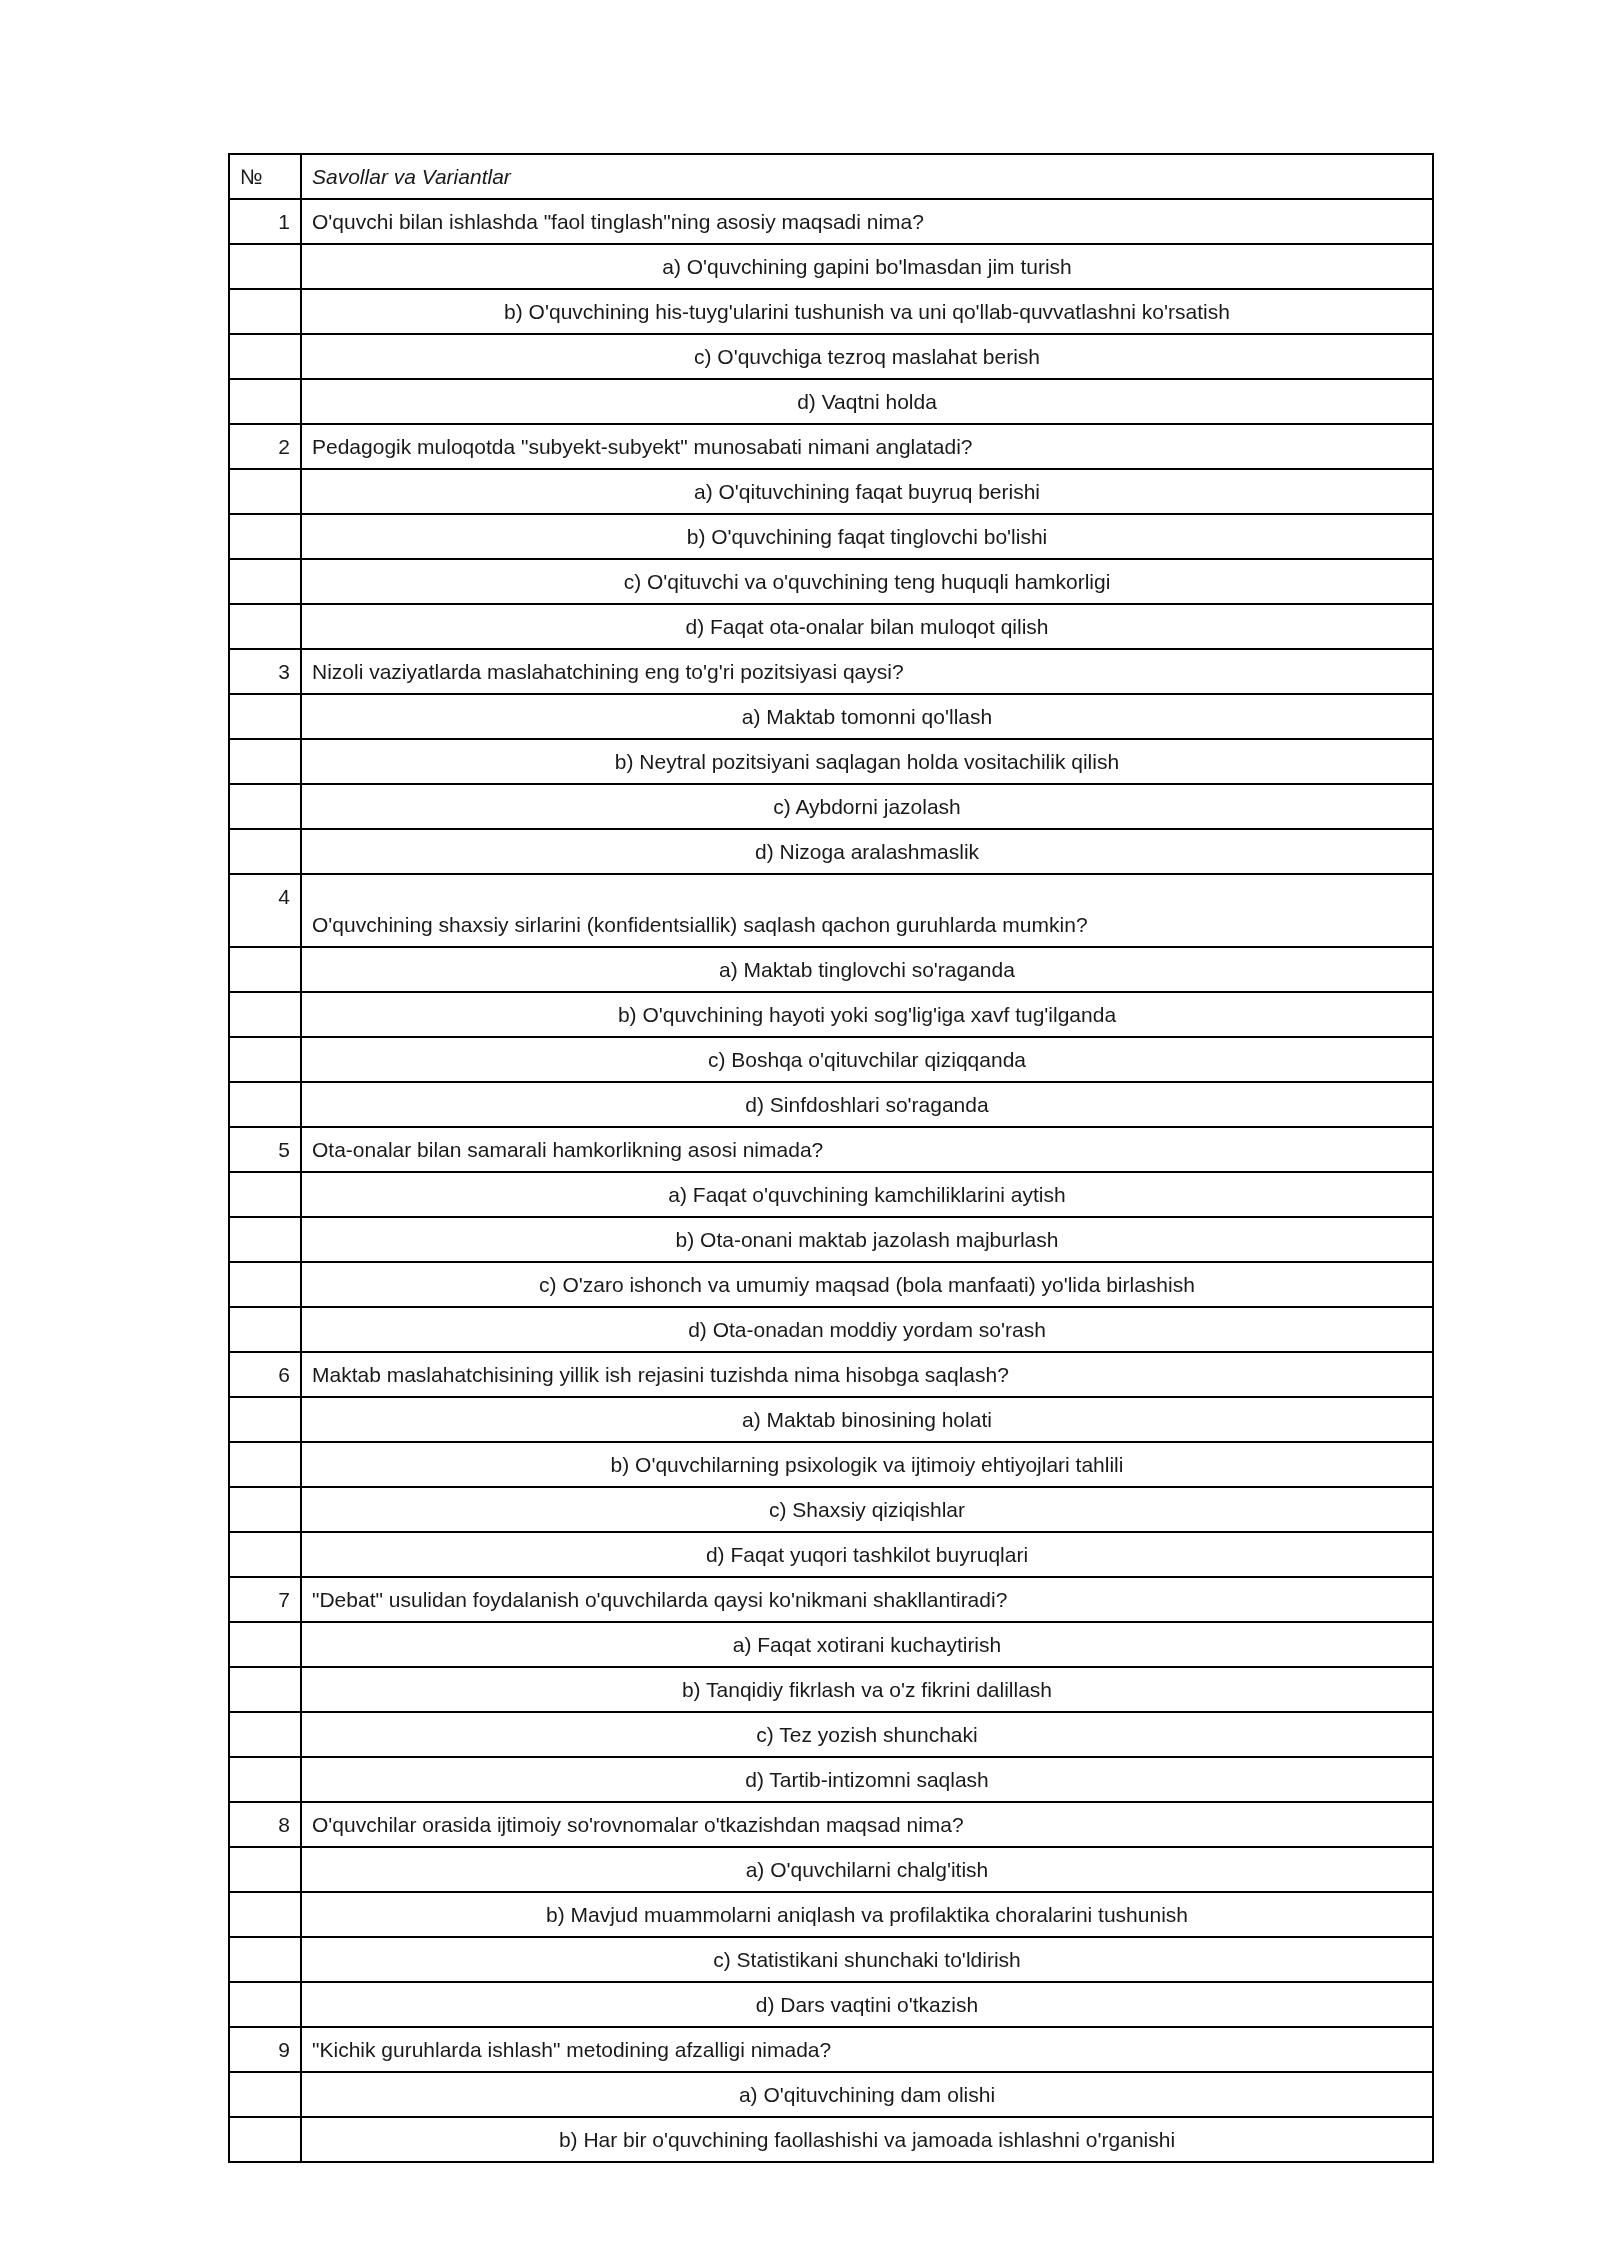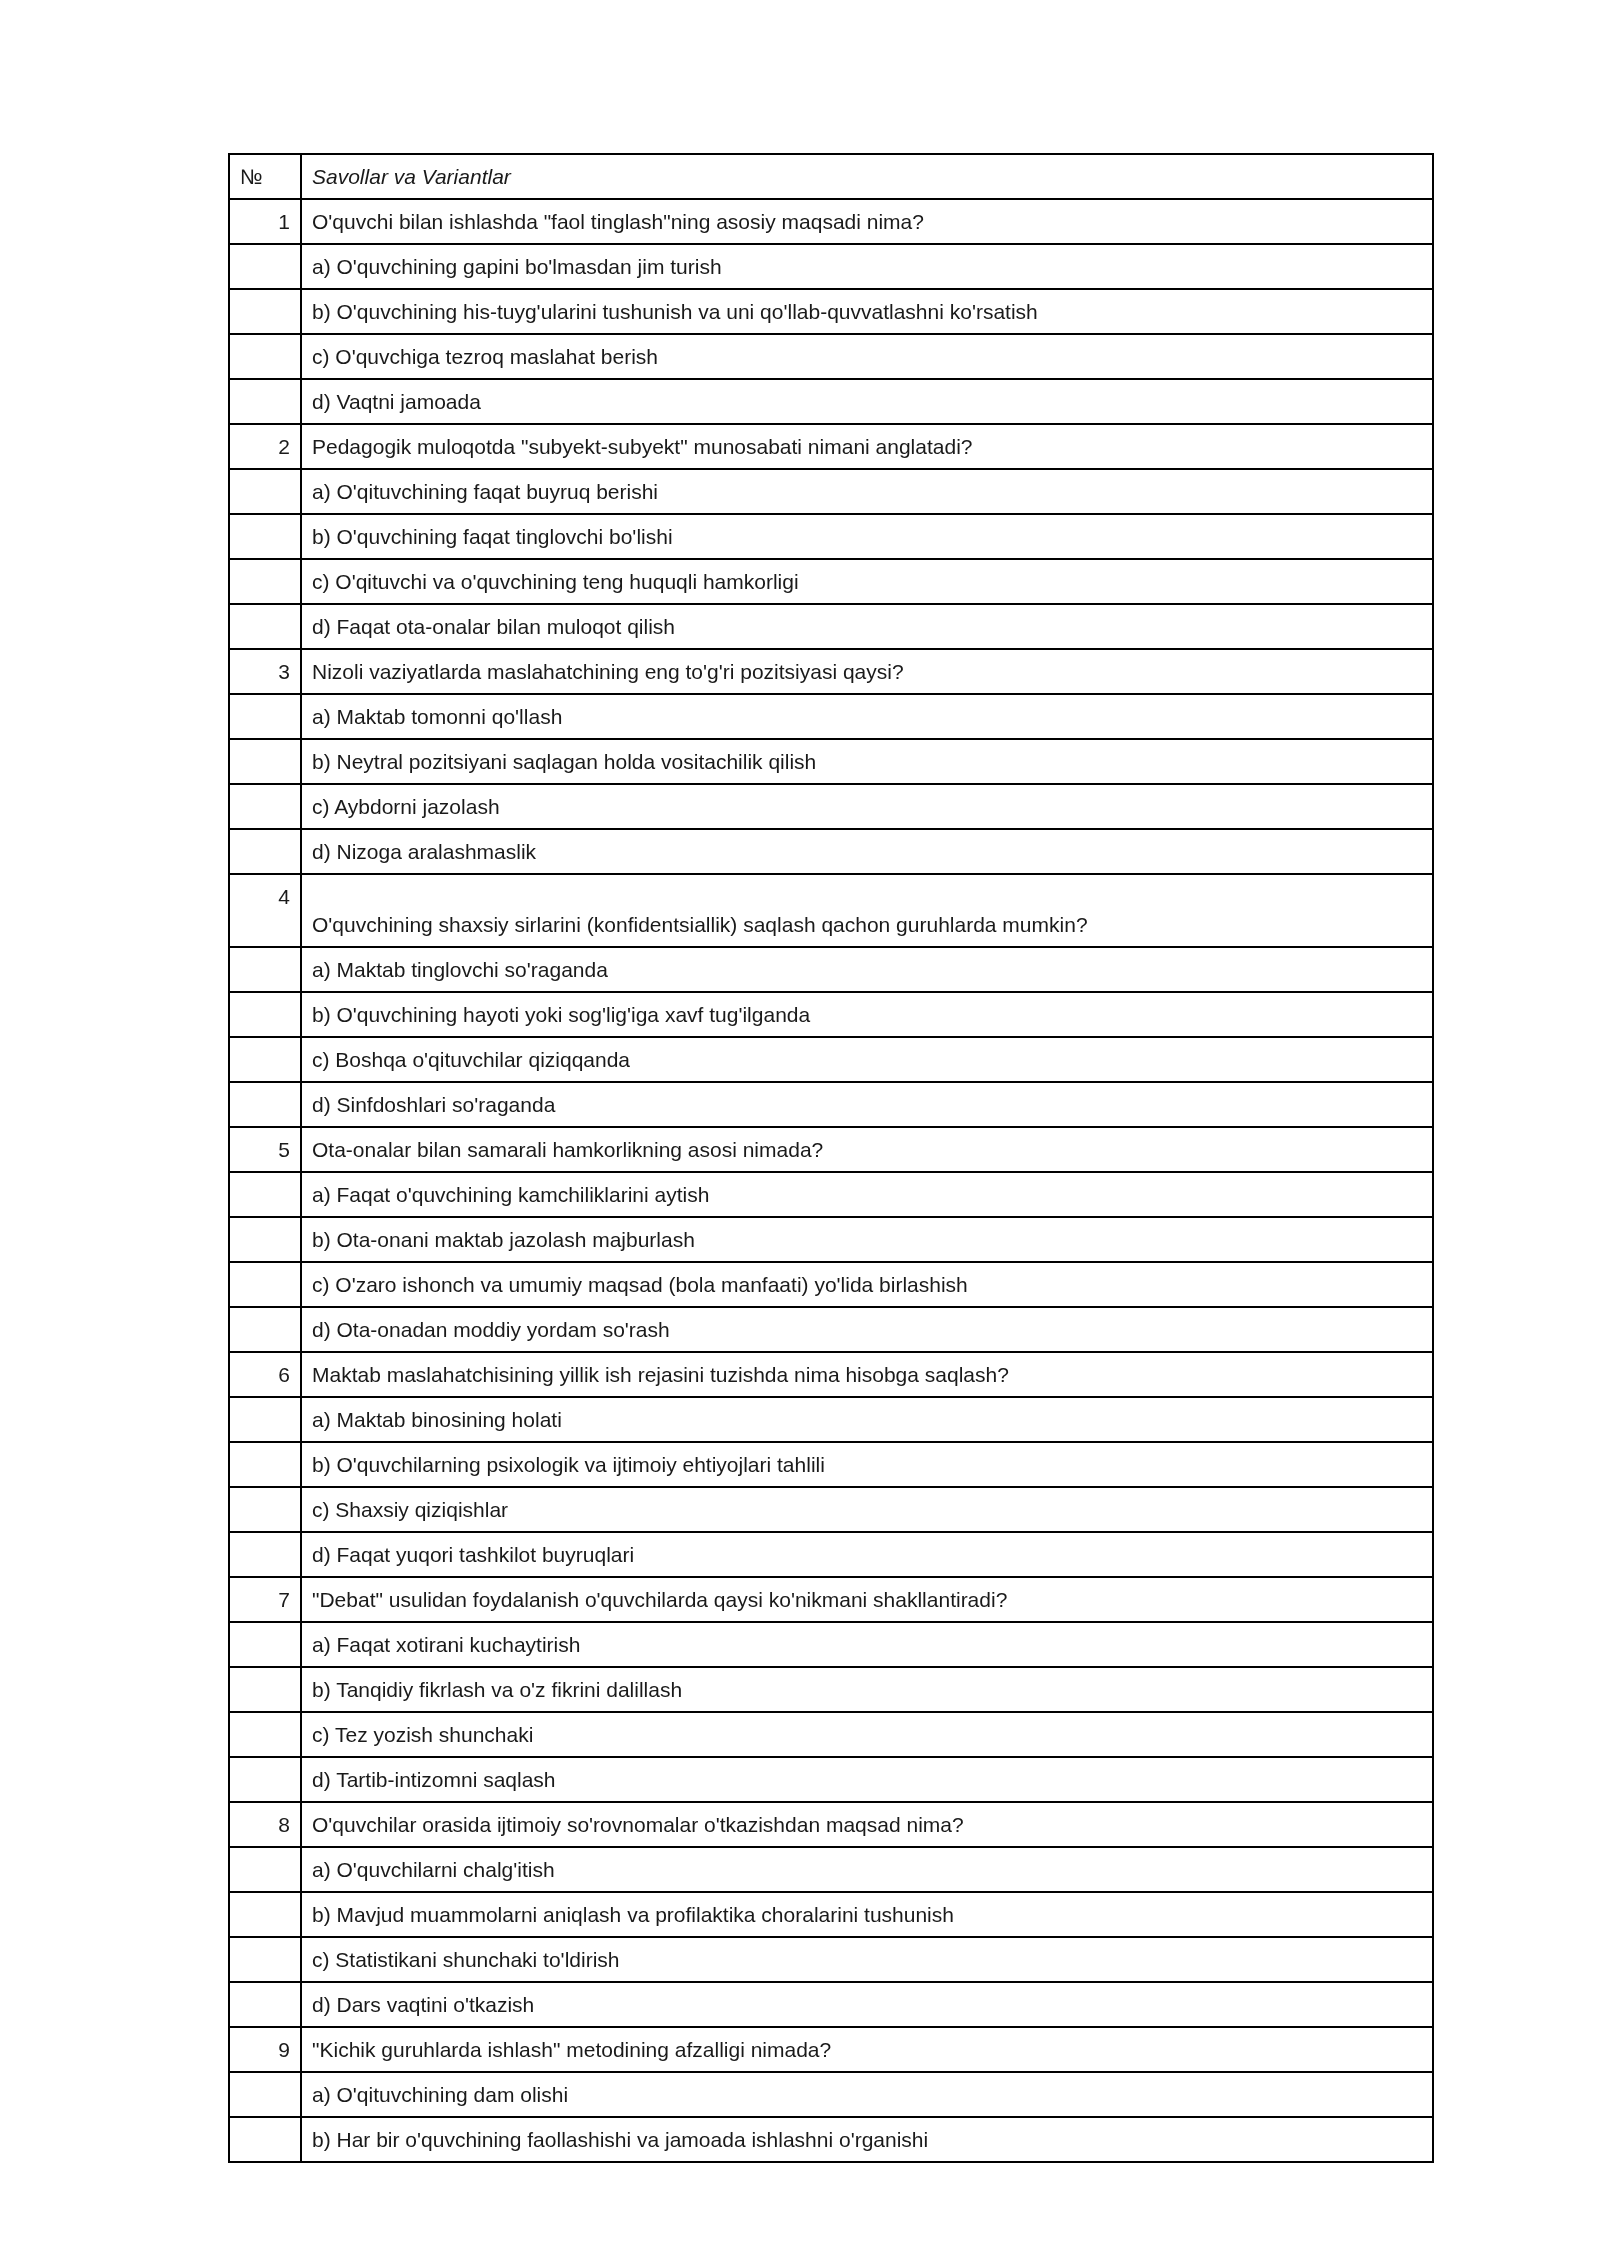--- a/index.html
+++ b/index.html
@@ -53,21 +53,21 @@
   td.num {
     text-align: right;
     padding-right: 15px;
   }
   td.qtext {
     text-align: left;
     padding-left: 11px;
     white-space: pre-line; 
   }
   td.otext {
-    text-align: left;
+    text-align: center;
     padding-left: 15px;
   }
 </style>
 </head>
 <body>
 
 <div class="doc-page">
   <table class="quiz-table">
     <colgroup>
       <col class="c-num">
@@ -91,21 +91,21 @@
         <tr>
           <td class="num"></td>
           <td class="otext">b) O'quvchining his-tuyg'ularini tushunish va uni qo'llab-quvvatlashni ko'rsatish</td>
         </tr>
         <tr>
           <td class="num"></td>
           <td class="otext">c) O'quvchiga tezroq maslahat berish</td>
         </tr>
         <tr>
           <td class="num"></td>
-          <td class="otext">d) Vaqtni jamoada</td>
+          <td class="otext">d) Vaqtni holda</td>
         </tr>
         <tr>
           <td class="num">2</td>
           <td class="qtext">Pedagogik muloqotda "subyekt-subyekt" munosabati nimani anglatadi?</td>
         </tr>
         <tr>
           <td class="num"></td>
           <td class="otext">a) O'qituvchining faqat buyruq berishi</td>
         </tr>
         <tr>

